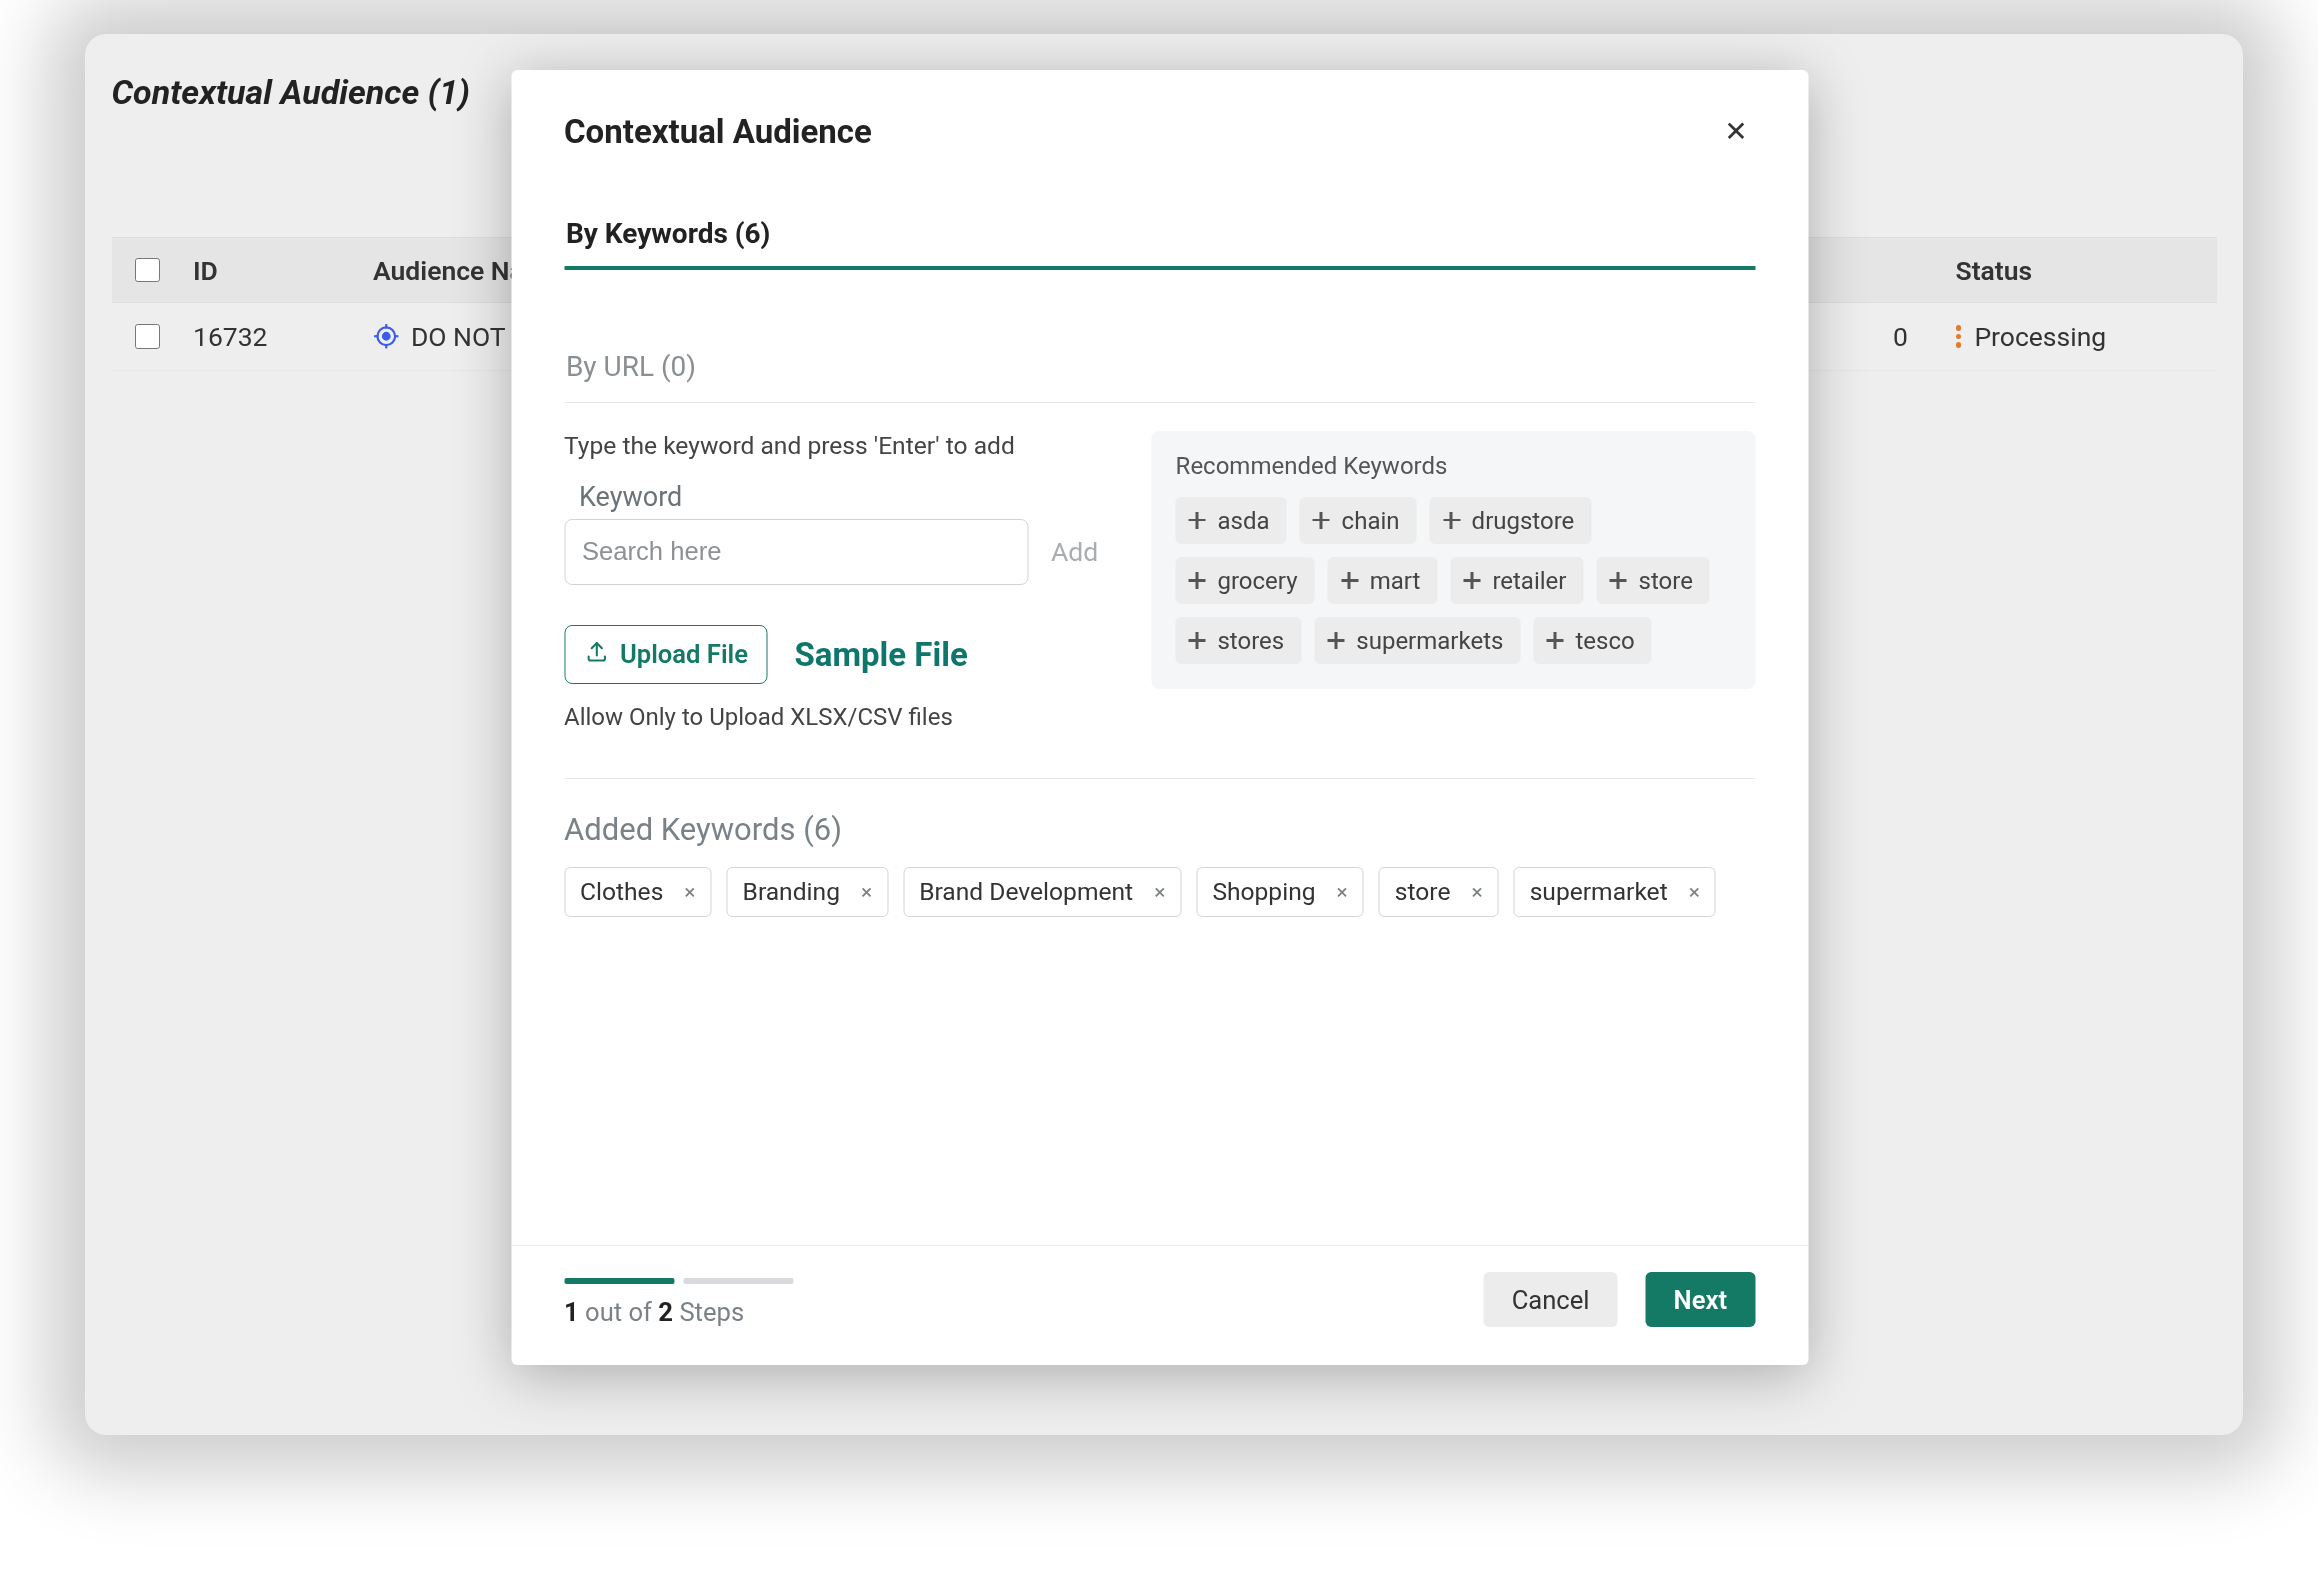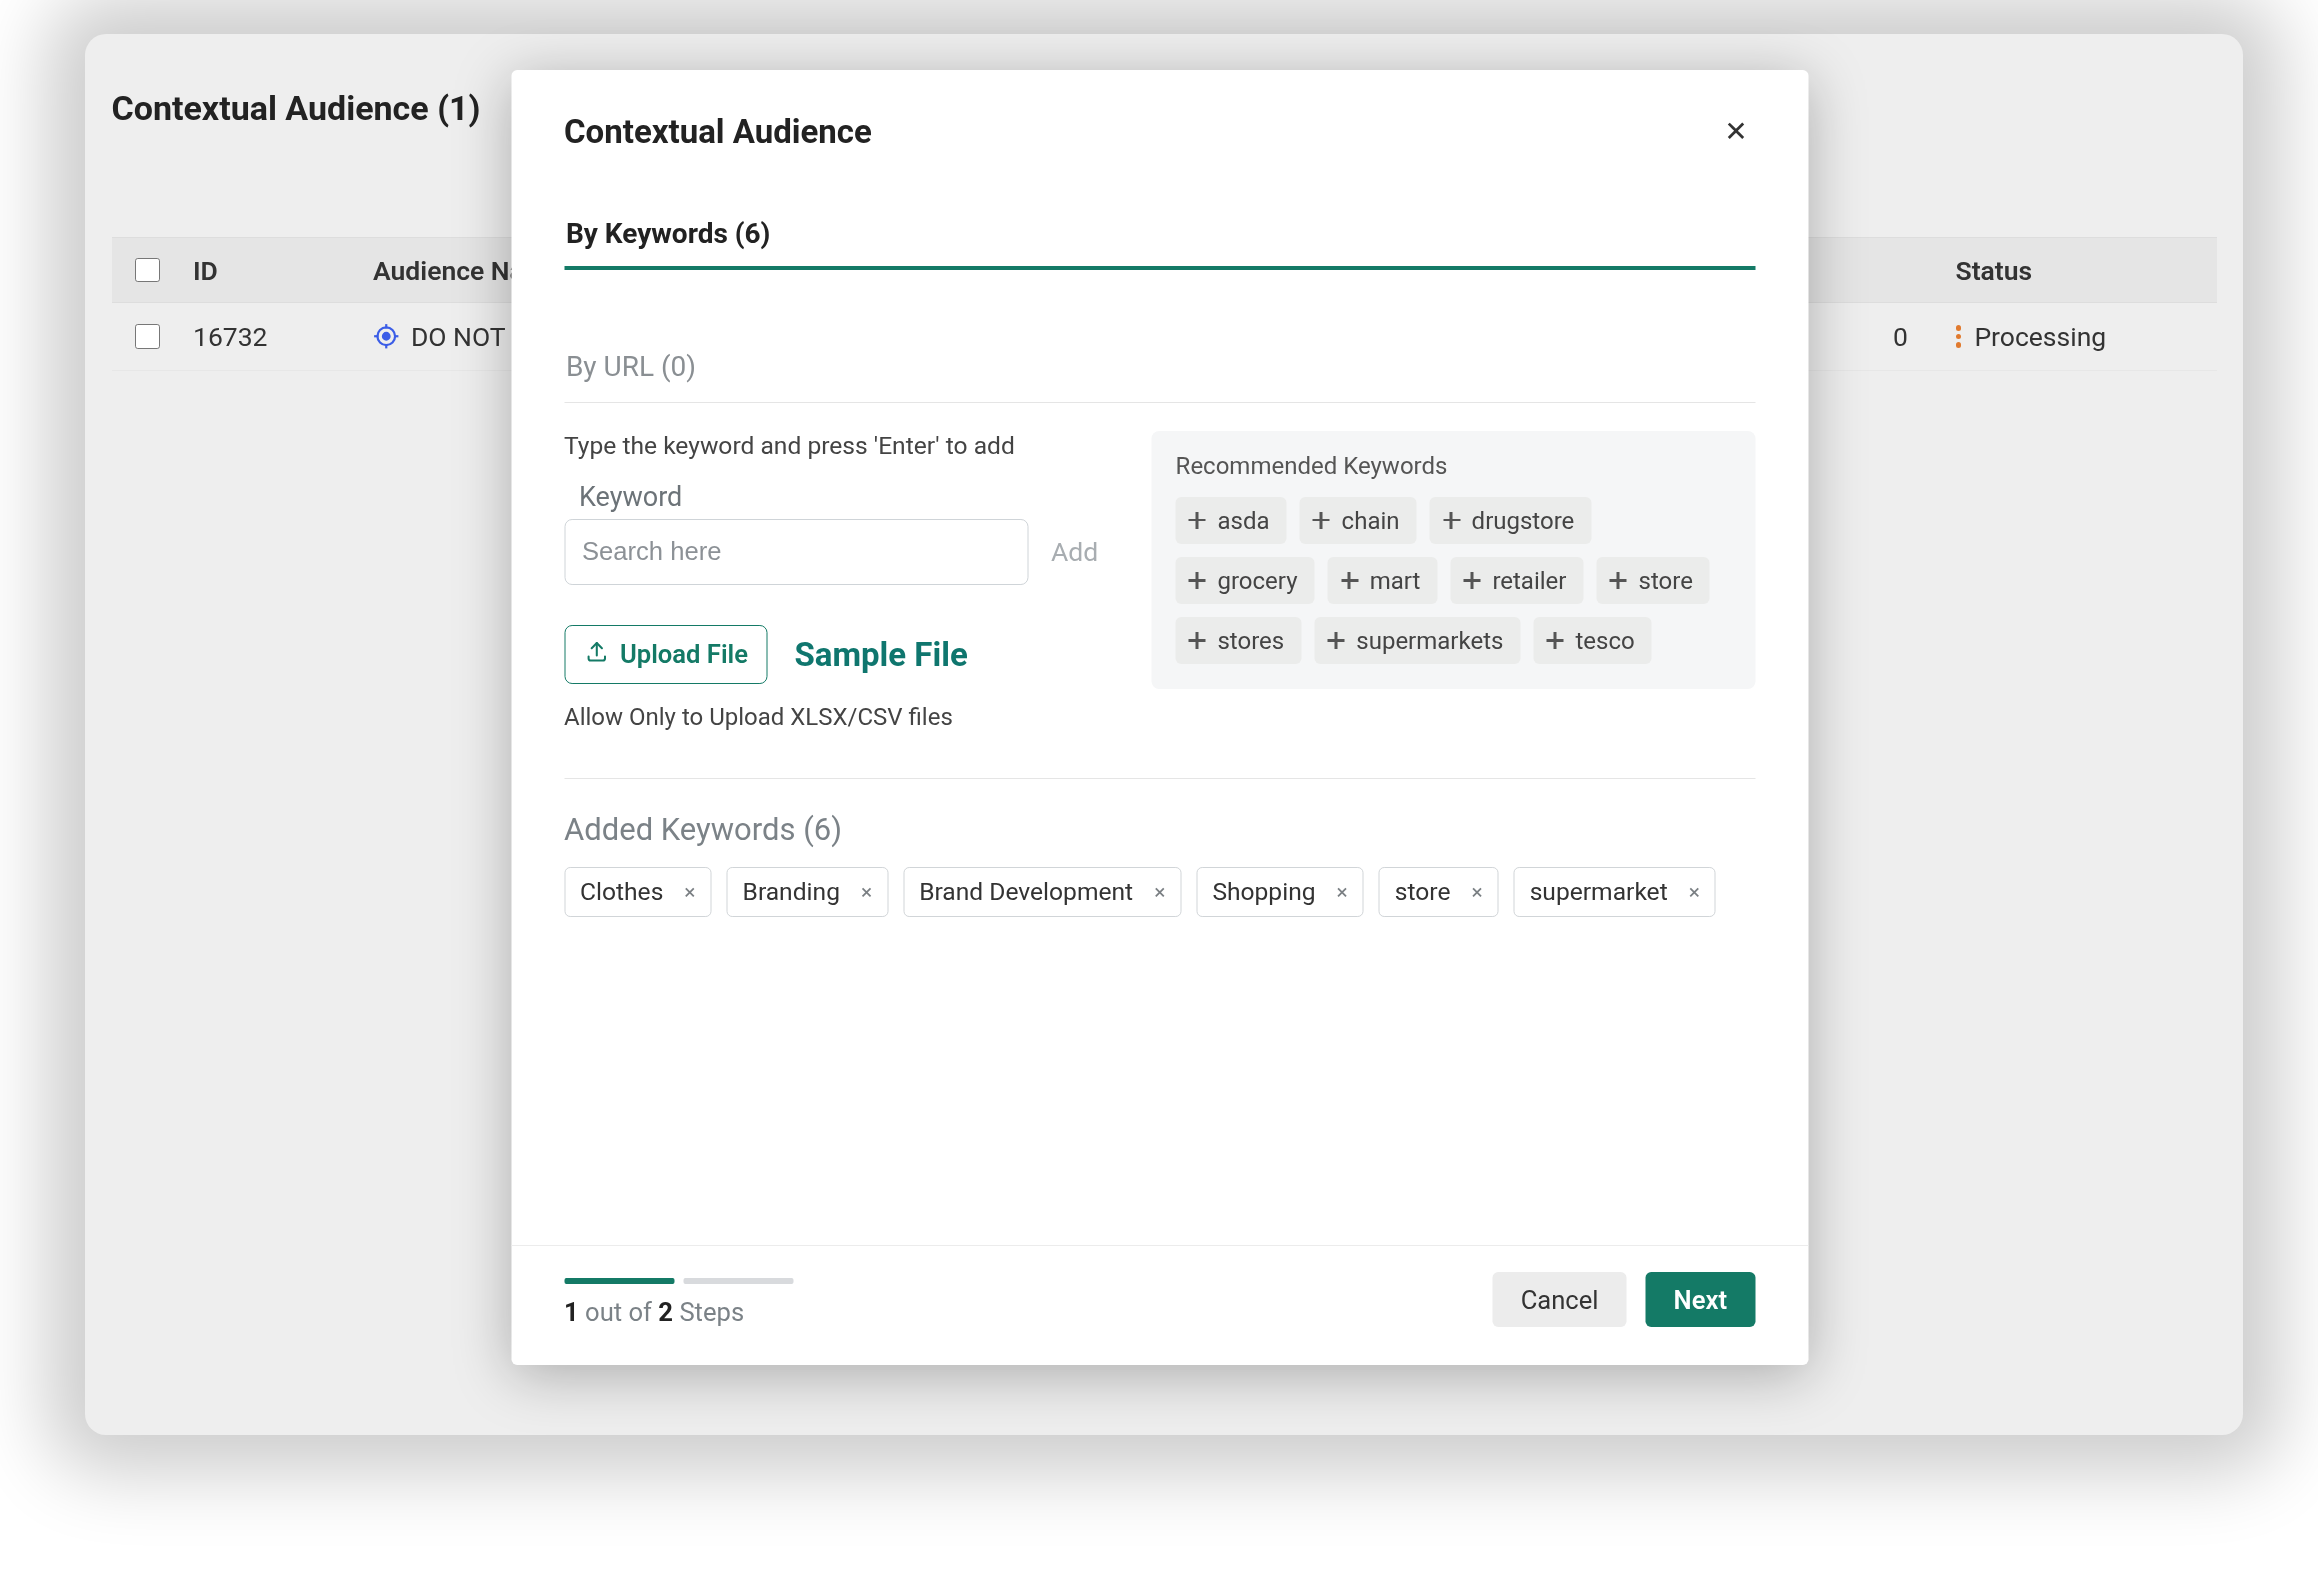--- a/index.html
+++ b/index.html
@@ -19,24 +19,25 @@
   .panel {
     position: absolute;
     left: 85px; top: 34px;
     width: 2158px; height: 1401px;
     background: #eeeeee;
     border-radius: 21px;
     box-shadow: 0 0 76px 38px rgba(0,0,0,0.20);
   }
   .panel-title {
     position: absolute;
-    left: 26.5px; top: 54px;
+    left: 26.5px; top: 38px;
     font-size: 34px;
     font-weight: 700;
     color: #222;
+    font-style: italic;
   }
   .table {
     position: absolute;
     left: 26.5px; top: 203px;
     right: 26.5px;
   }
   .thead {
     display: flex;
     align-items: center;
     background: #e5e5e5;
@@ -207,21 +208,21 @@
     display: flex;
     align-items: flex-end;
     justify-content: space-between;
   }
   .steps-block { display: flex; flex-direction: column; gap: 13.2px; }
   .step-bars { display: flex; gap: 9.5px; }
   .step-bar { width: 110px; height: 5.7px; background: #d8dadd; border-radius: 1.9px; }
   .step-bar.active { background: #147a66; }
   .step-text { font-size: 25.6px; color: #7b8287; }
   .step-text b { color: #222; font-weight: 700; }
-  .footer-btns { display: flex; gap: 19px; }
+  .footer-btns { display: flex; gap: 28px; }
   .btn {
     height: 55px; padding: 0 28px; border-radius: 5.7px;
     font-size: 25.6px; display: flex; align-items: center; cursor: pointer;
   }
   .btn-secondary { background: #ececec; color: #333; }
   .btn-primary { background: #147a66; color: #fff; font-weight: 600; }
 </style>
 </head>
 <body>
 

